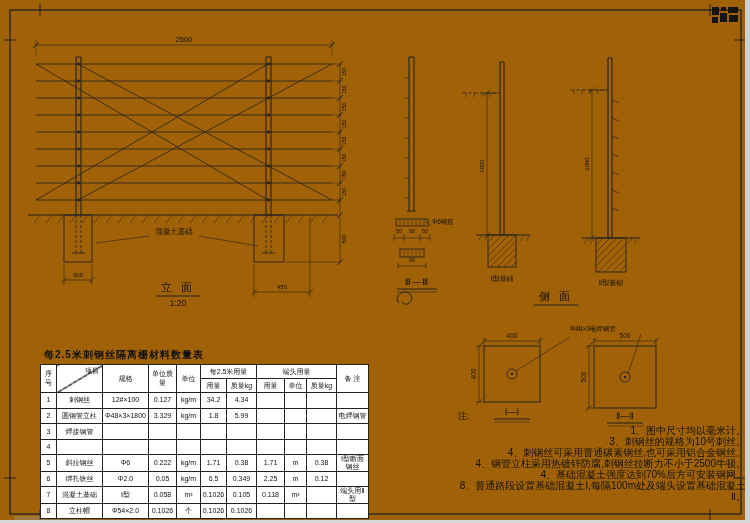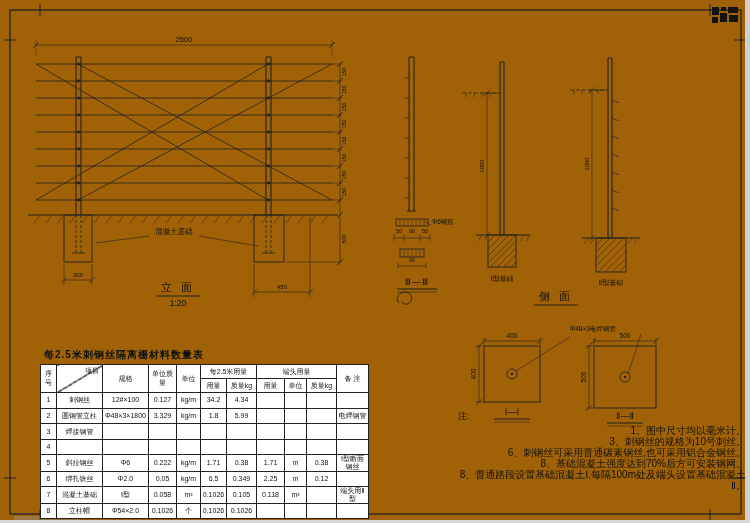--- a/index.html
+++ b/index.html
@@ -316,22 +316,23 @@
           </tr>
         </tbody>
   </table>
 </div>
 
 <div class="notes">
   <div class="notes-title">注:</div>
   <div>
         <div class="note-item">1、图中尺寸均以毫米计。</div>
         <div class="note-item">3、刺钢丝的规格为10号刺丝。</div>
-        <div class="note-item">6、刺钢丝可采用普通碳素钢丝,也可采用铝合金钢丝。</div>
-        <div class="note-item">8、基础混凝土强度达到70%后方可安装钢网。</div>
+        <div class="note-item">4、刺钢丝可采用普通碳素钢丝,也可采用铝合金钢丝。</div>
+        <div class="note-item">4、钢管立柱采用热镀锌防腐,刺钢丝拉断力不小于2500牛顿。</div>
+        <div class="note-item">4、基础混凝土强度达到70%后方可安装钢网。</div>
         <div class="note-item">8、普通路段设置基础混凝土Ⅰ,每隔100m处及端头设置基础混凝土Ⅱ。</div>
       </div>
 </div>
 
 <div class="edge-r"></div>
 <div class="edge-b"></div>
 
 </div>
 
 </body></html>

